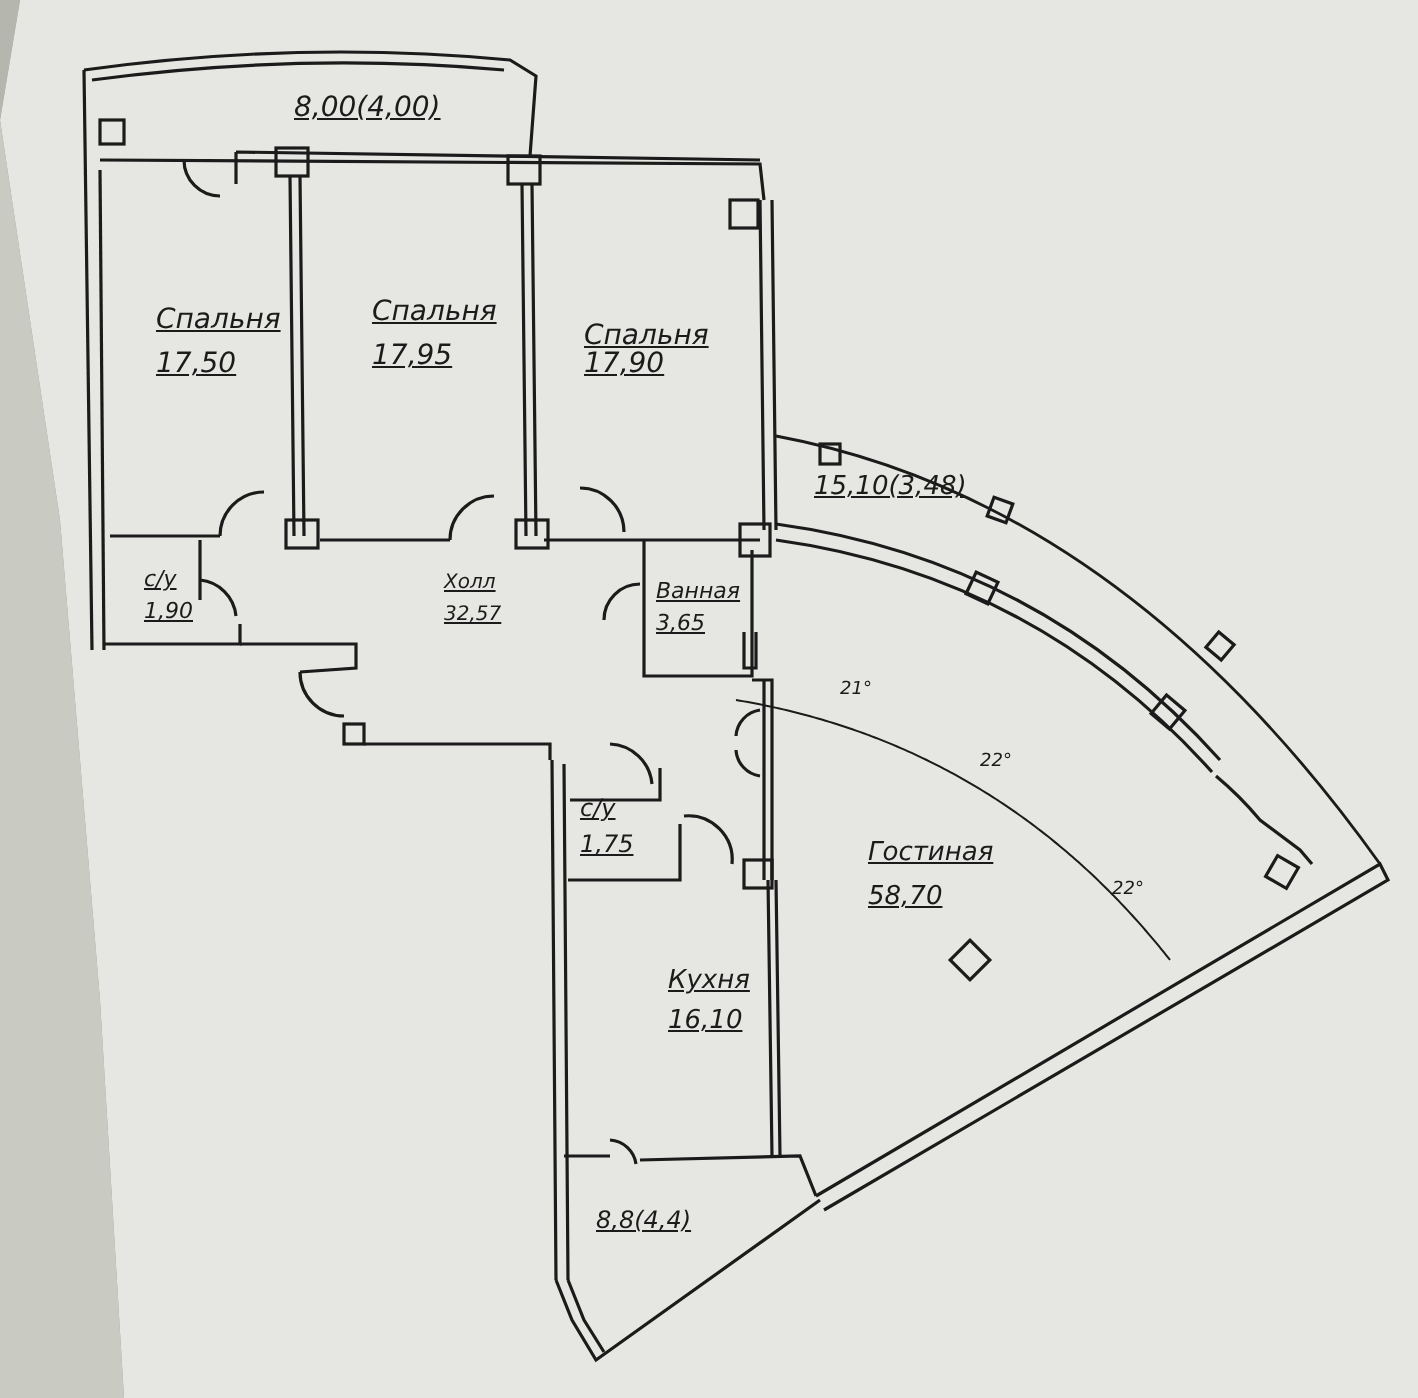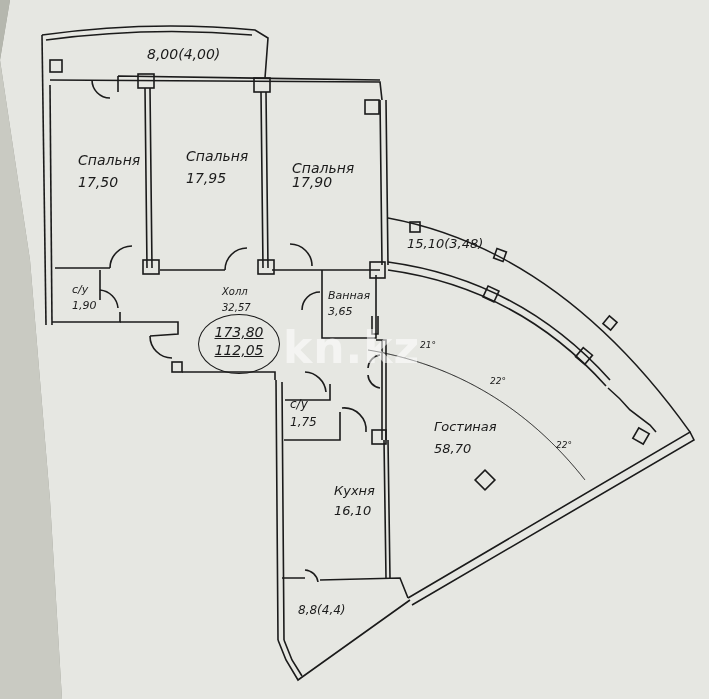--- a/index.html
+++ b/index.html
@@ -1,20 +1,20 @@
 <!DOCTYPE html>
 <html><head>
 <meta charset="utf-8">
 <style>
   html, body { margin:0; padding:0; }
   body { width:709px; height:699px; overflow:hidden; position:relative;
          background:#9a9c94; font-family:"DejaVu Sans", sans-serif; }
   .paper { position:absolute; left:0; top:0; width:709px; height:699px; }
   svg { position:absolute; left:0; top:0; }
-  .lbl { position:absolute; font-style:italic; 
+  .lbl { position:absolute; font-style:italic; text-decoration:underline;
          color:#1b1b1b; line-height:1.15; white-space:nowrap; }
   .big { font-size:14px; }
   .sm { font-size:11px; }
   .watermark { position:absolute; left:283px; top:322px; font-size:44px; font-weight:bold;
                color:rgba(255,255,255,0.55); letter-spacing:1px; font-family:"DejaVu Sans", sans-serif; }
   .total { position:absolute; left:198px; top:314px; width:80px; height:58px;
            border:1.5px solid #1b1b1b; border-radius:50%; text-align:center; }
   .total span { display:block; font-size:14px; font-style:italic; text-decoration:underline; color:#1b1b1b; line-height:18px; }
 </style>
 </head>
@@ -125,26 +125,21 @@
 
 <div class="lbl sm" style="left:72px;top:284px;">с/у</div>
 <div class="lbl sm" style="left:72px;top:300px;">1,90</div>
 
 <div class="lbl sm" style="left:222px;top:286px;font-size:10px;">Холл</div>
 <div class="lbl sm" style="left:222px;top:302px;font-size:10px;">32,57</div>
 
 <div class="lbl sm" style="left:328px;top:290px;">Ванная</div>
 <div class="lbl sm" style="left:328px;top:306px;">3,65</div>
 
-<div class="total">
-  <span style="margin-top:8px;">173,80</span>
-  <span>112,05</span>
-</div>
 
-<div class="watermark">kn.kz</div>
 
 <div class="lbl sm" style="left:290px;top:398px;font-size:12px;">с/у</div>
 <div class="lbl sm" style="left:290px;top:416px;font-size:12px;">1,75</div>
 
 <div class="lbl big" style="left:334px;top:484px;font-size:13px;">Кухня</div>
 <div class="lbl big" style="left:334px;top:504px;font-size:13px;">16,10</div>
 
 <div class="lbl big" style="left:434px;top:420px;font-size:13px;">Гостиная</div>
 <div class="lbl big" style="left:434px;top:442px;font-size:13px;">58,70</div>
 

